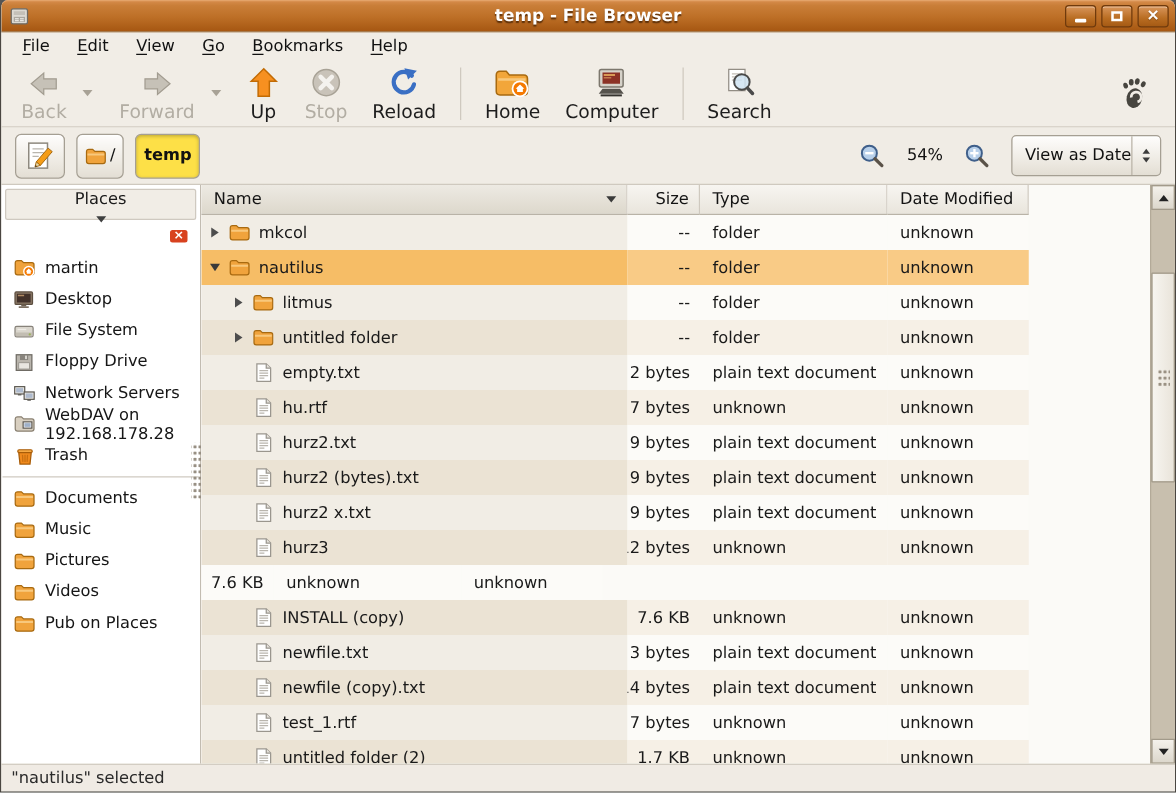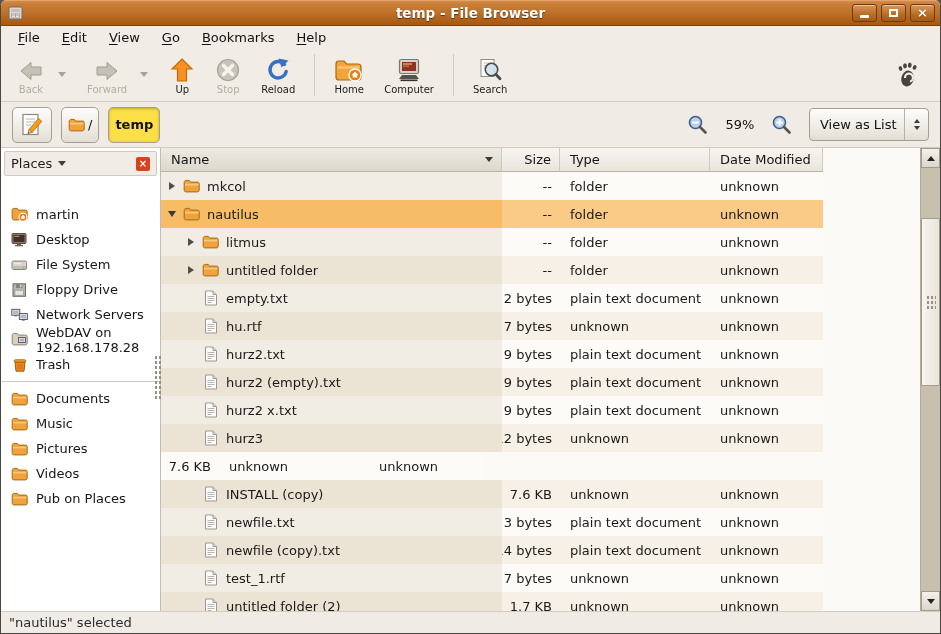--- a/index.html
+++ b/index.html
@@ -37,21 +37,21 @@
   .menu-item { padding:2px 11px; font-size:13px; color:#111; cursor:default; }
   .menu-item u { text-underline-offset:2px; }
   
   .toolbar {
     height:54px; display:flex; align-items:center; padding:0 6px;
     background:#f1ede6; border-bottom:1px solid #d2ccc2;
   }
   .tb-btn { display:flex; flex-direction:column; align-items:center; justify-content:center;
     padding:2px 10px; border-radius:4px; min-width:46px; height:50px; cursor:default;}
   .tb-btn .ic { height:28px; display:flex; align-items:flex-end; justify-content:center; }
-  .tb-label { font-size:10px; color:#1d1d1d; margin-top:1px; white-space:nowrap; }
+  .tb-label { font-size:15px; color:#1d1d1d; margin-top:1px; white-space:nowrap; }
   .tb-btn.disabled .tb-label { color:#b2ada3; }
   .tb-drop { width:14px; height:50px; display:flex; align-items:center; justify-content:center; margin-right:8px;}
   .tb-drop i { display:block; width:0; height:0; border-left:4px solid transparent; border-right:4px solid transparent; border-top:5px solid #a8a296; }
   .tb-sep { width:1px; height:42px; background:#cfc9bf; margin:0 9px; }
   .tb-throbber { margin-left:auto; margin-right:12px; height:34px; display:flex; align-items:center; }
   
   .locationbar {
     height:46px; display:flex; align-items:center; gap:9px; padding:0 11px;
     background:#f0ece5; border-bottom:1px solid #cfc9bf;
   }
@@ -81,21 +81,21 @@
   .combo-arrows { width:24px; height:100%; border-left:1px solid #b9b3a7;
     display:flex; flex-direction:column; align-items:center; justify-content:center; gap:3px; }
   .combo-arrows .a-up { width:0;height:0;border-left:3.5px solid transparent;border-right:3.5px solid transparent;border-bottom:4.5px solid #3c3c3c;}
   .combo-arrows .a-dn { width:0;height:0;border-left:3.5px solid transparent;border-right:3.5px solid transparent;border-top:4.5px solid #3c3c3c;}
   
   .content { position:absolute; top:148px; bottom:22px; left:0; right:0; display:flex; }
   
   .sidebar { width:257px; background:#fff; border-right:1px solid #c2bcb1; position:relative; padding-top:3px; }
   .places-header {
     height:25px; margin:0 3px; border:1px solid #cfc9c0; border-radius:2px;
-    background:#f1ede6; display:flex; align-items:center; padding:0 6px; gap:6px;
+    background:#f1ede6; display:flex; align-items:center; padding:0 6px; gap:6px;flex-direction:column;
   }
   .places-label { font-size:13px; color:#1b1b1b; }
   .places-caret { width:0;height:0;border-left:4px solid transparent;border-right:4px solid transparent;border-top:5px solid #3f3f3f; }
   .places-close {
     margin-left:auto; width:14px; height:14px; border-radius:2px;
     background:#d8421f; color:#fff; font-size:10px; font-weight:bold;
     display:flex; align-items:center; justify-content:center; line-height:1; cursor:default;
   }
   .sb-list { padding-top:6px;margin-top:20px; }
   .sb-item { height:25px; display:flex; align-items:center; gap:8px; padding-left:10px; font-size:13px; color:#161616; cursor:default; }
@@ -332,33 +332,33 @@
     <div class="loc-spacer"></div>
     <div class="zoom-ctl">
       <span class="ic">
           <svg width="22" height="22" viewBox="0 0 22 22">
             <circle cx="8.5" cy="8.5" r="6" fill="#b8d0ea" stroke="#3f5f8a" stroke-width="1.6"></circle>
             <line x1="13" y1="13" x2="18.5" y2="18.5" stroke="#5a5248" stroke-width="2.6" stroke-linecap="round"></line>
             <rect x="5.2" y="7.6" width="6.6" height="1.9" fill="#ffffff"></rect>
           </svg>
         </span>
     </div>
-    <div class="zoom-level">59%</div>
+    <div class="zoom-level">54%</div>
     <div class="zoom-ctl">
       <span class="ic">
           <svg width="22" height="22" viewBox="0 0 22 22">
             <circle cx="8.5" cy="8.5" r="6" fill="#b8d0ea" stroke="#3f5f8a" stroke-width="1.6"></circle>
             <line x1="13" y1="13" x2="18.5" y2="18.5" stroke="#5a5248" stroke-width="2.6" stroke-linecap="round"></line>
             <rect x="5.2" y="7.6" width="6.6" height="1.9" fill="#ffffff"></rect>
             <rect x="7.6" y="5.2" width="1.9" height="6.6" fill="#ffffff"></rect>
           </svg>
         </span>
     </div>
     <div class="combo">
-      <span class="combo-label">View as List</span>
+      <span class="combo-label">View as Date</span>
       <span class="combo-arrows">
           <i class="a-up"></i>
           <i class="a-dn"></i>
         </span>
     </div>
   </div>
 
   <div class="content">
     <div class="sidebar">
       <div class="places-header">
@@ -653,21 +653,21 @@
                 <span class="row-icon">
                   <svg width="14" height="16" viewBox="0 0 14 16">
                     <path d="M1.5 1 L9 1 L12.5 4.5 L12.5 15 L1.5 15 Z" fill="#fff" stroke="#9a968e"></path>
                     <path d="M9 1 L9 4.5 L12.5 4.5" fill="#e4e1db" stroke="#9a968e"></path>
                     <line x1="3.5" y1="6.5" x2="10.5" y2="6.5" stroke="#b9b5ad"></line>
                     <line x1="3.5" y1="8.5" x2="10.5" y2="8.5" stroke="#b9b5ad"></line>
                     <line x1="3.5" y1="10.5" x2="10.5" y2="10.5" stroke="#b9b5ad"></line>
                     <line x1="3.5" y1="12.5" x2="7.5" y2="12.5" stroke="#b9b5ad"></line>
                   </svg>
                 </span>
-                <span class="row-label">hurz2 (empty).txt</span>
+                <span class="row-label">hurz2 (bytes).txt</span>
               </div>
               <div class="cell c-size">9 bytes</div>
               <div class="cell c-type">plain text document</div>
               <div class="cell c-date">unknown</div>
             </div>
             <div class="lrow">
               <div class="cell c-name">
                 <span class="tree-indent" style="width: 23px;"></span>
                 <span class="expander none"></span>
                 <span class="row-icon">

